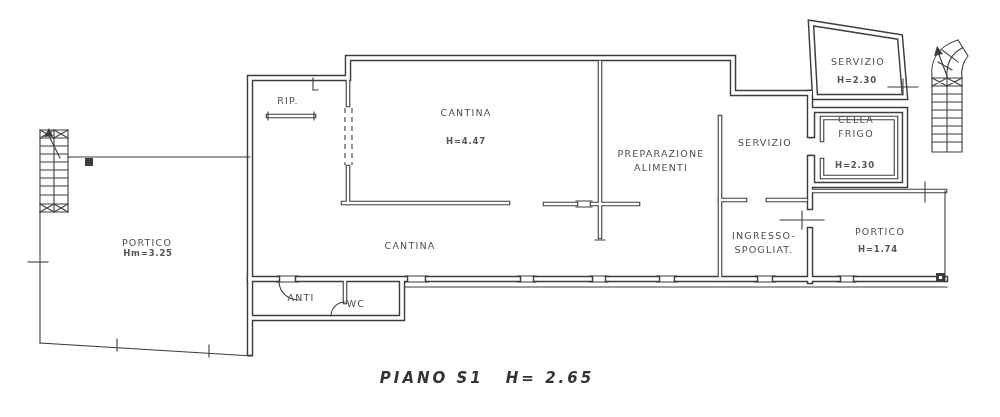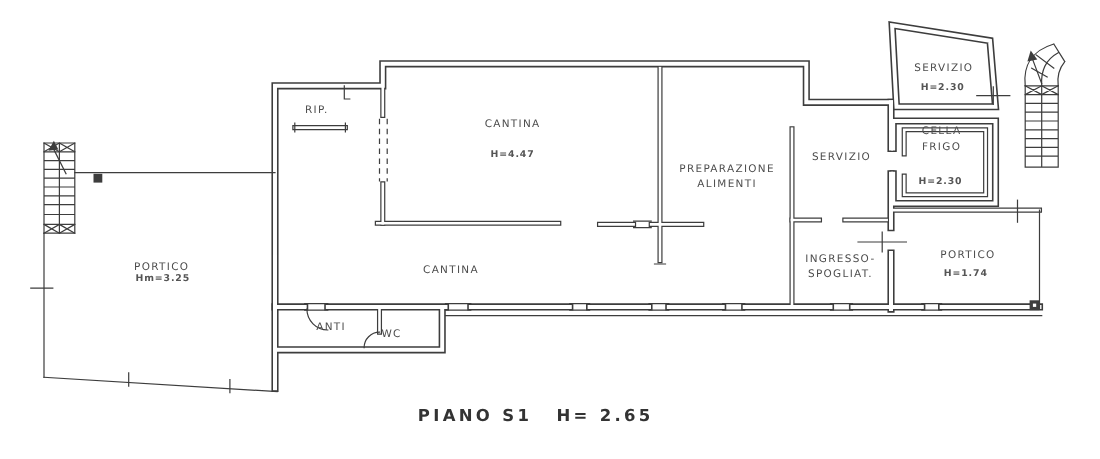--- a/index.html
+++ b/index.html
@@ -14,21 +14,21 @@
   .tl  {fill:none;stroke:#3d3d3d;stroke-width:1.1;stroke-linecap:square;}
   .tld {fill:none;stroke:#3d3d3d;stroke-width:1.1;stroke-dasharray:5 4;}
   .fg  {fill:#3d3d3d;stroke:none;}
   .fw  {fill:#ffffff;stroke:none;}
   .lbl{position:absolute;transform:translate(-50%,-50%);color:#4d4d4d;
        font-size:9.5px;font-weight:400;letter-spacing:1.2px;text-align:center;
        white-space:pre-line;line-height:1.45;}
   .hgt{position:absolute;transform:translate(-50%,-50%);color:#555555;
        font-size:8.5px;font-weight:700;letter-spacing:0.8px;text-align:left;}
   .caption{position:absolute;transform:translate(-50%,-50%);color:#333333;
-       font-size:15px;font-weight:700;letter-spacing:3px;white-space:nowrap;}
+       font-size:15px;font-weight:700;letter-spacing:3px;white-space:nowrap;font-style:italic;}
   .caption .gap{display:inline-block;width:22px;}
 </style>
 </head>
 <body>
 
 <div id="plan">
 
   <svg width="1000" height="417" viewBox="0 0 1000 417">
 
     <g>

